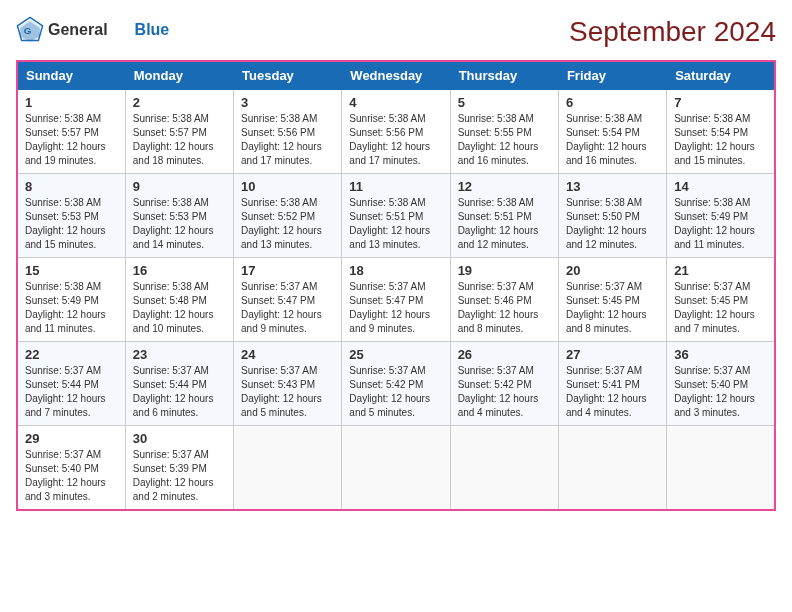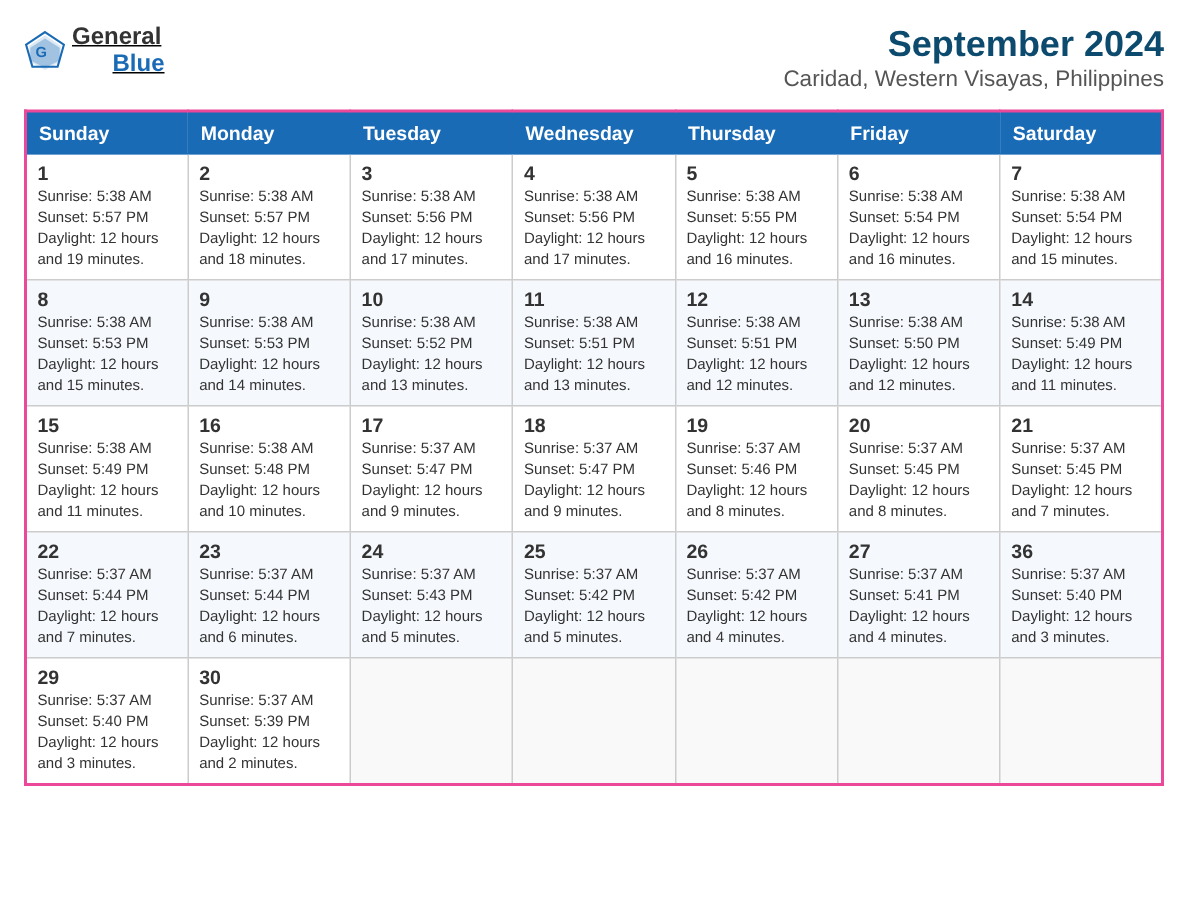--- a/index.html
+++ b/index.html
@@ -22,23 +22,23 @@
       gap: 4px;
     }
     .logo-icon {
       width: 28px;
       height: 28px;
     }
     .title-block {
       text-align: right;
     }
     .month-title {
-      font-size: 24px;
-      font-weight: bold;
-      color: #0c4a6e;
+      font-size: 28px;
+      font-weight: normal;
+      color: #7f1d1d;
     }
     .location {
       font-size: 15px;
       color: #555;
     }
     .calendar {
       width: 100%;
       border-collapse: collapse;
       border: 2px solid #ec4899;
     }
@@ -82,28 +82,27 @@
 <body>
 
 <div class="header">
   <div class="logo">
     <svg class="logo-icon" viewBox="0 0 40 40">
       <polygon points="20,5 35,15 35,30 20,38 5,30 5,15" fill="#1a6bb5" opacity="0.15"></polygon>
       <polygon points="20,2 38,14 32,35 8,35 2,14" fill="none" stroke="#1a6bb5" stroke-width="2"></polygon>
       <polygon points="20,8 34,17 34,29 20,36 6,29 6,17" fill="#1a6bb5" opacity="0.3"></polygon>
       <text x="11" y="26" font-size="14" font-weight="bold" fill="#1a6bb5">G</text>
     </svg>
-    <div style="display:flex;flex-direction:column;line-height:1.15;text-decoration:underline;">
+    <div style="display:flex;flex-direction:row;line-height:1.15;">
       <span style="font-size:16px;font-weight:bold;color:#333;">General</span>
       <span style="font-size:16px;font-weight:bold;color:#1a6bb5;margin-left:27px;">Blue</span>
     </div>
   </div>
   <div class="title-block">
     <div class="month-title">September 2024</div>
-    <div class="location">Caridad, Western Visayas, Philippines</div>
   </div>
 </div>
 
 <table class="calendar">
   <thead>
     <tr>
     <th>Sunday</th>
         <th>Monday</th>
         <th>Tuesday</th>
         <th>Wednesday</th>

